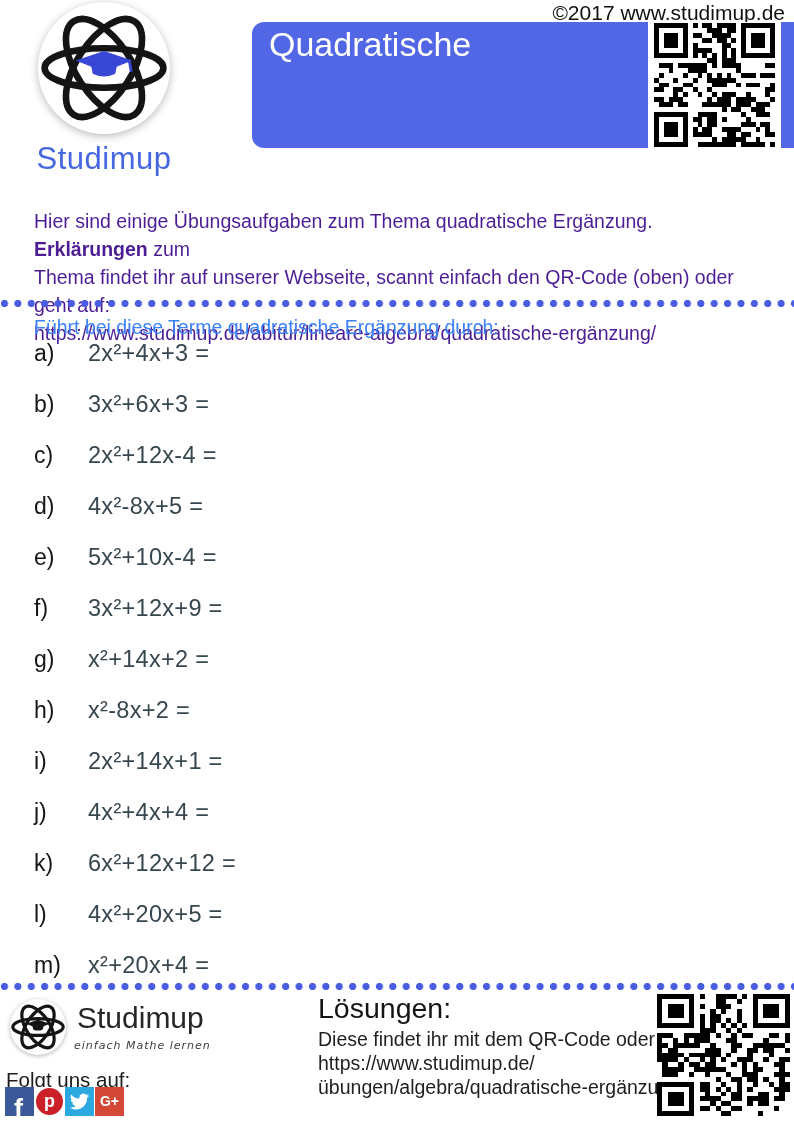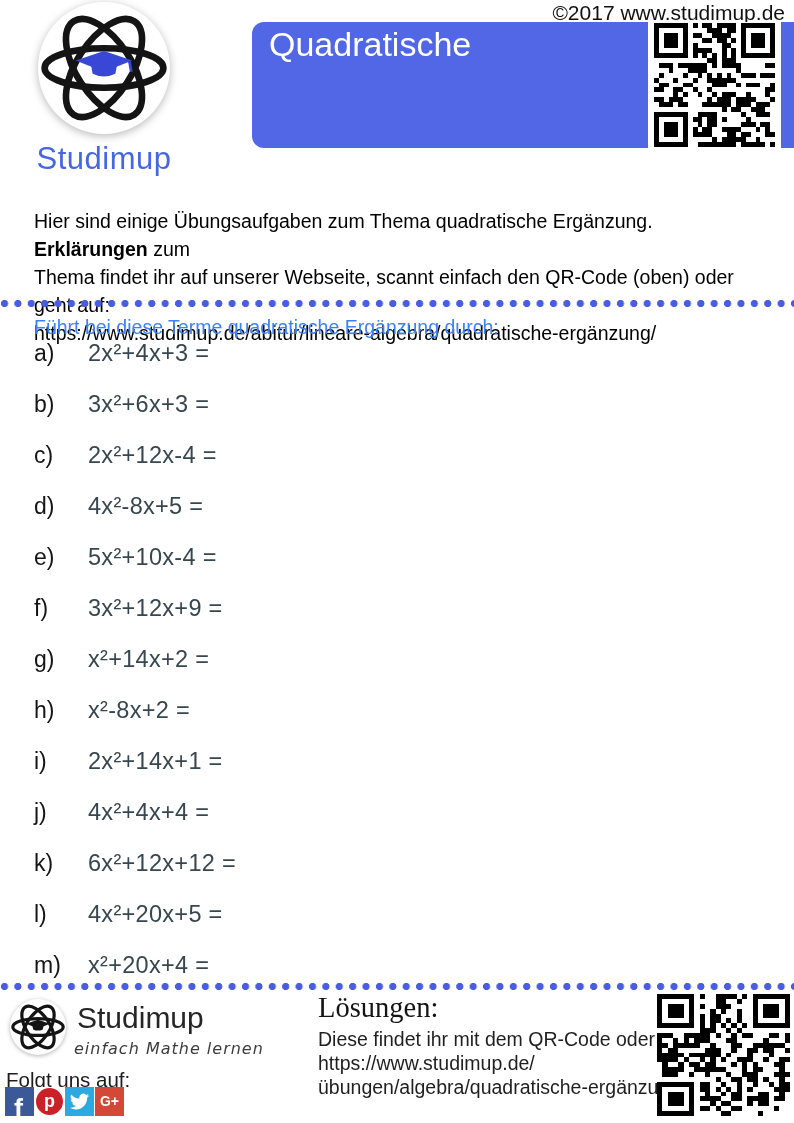--- a/index.html
+++ b/index.html
@@ -17,56 +17,56 @@
           background:var(--accent);border-radius:12px 0 0 12px;color:#fff;}
   .banner .line{padding-left:17px;font-size:34px;line-height:45px;}
   .banner .line:first-child{}
   .copyright{position:absolute;right:9px;top:1px;font-size:21px;color:#111;}
   .qr{background:#fff;position:absolute;box-sizing:border-box;}
   .qr-top{left:648px;top:22px;width:133px;height:126px;padding:1px 6px;}
   .qr-bottom{left:657px;top:994px;width:133px;height:122px;padding:0;}
   .qr-matrix{width:100%;height:100%;}
   
   .intro{position:absolute;left:34px;top:207px;width:730px;font-size:19.5px;
-         line-height:28px;color:#000000;}
+         line-height:28px;color:#4c1d95;}
   
   .dots{position:absolute;left:0;right:0;height:9px;
         background-image:radial-gradient(circle at 4.5px 4.5px,var(--dots) 3.3px,transparent 3.9px);
         background-size:13.4px 9px;background-repeat:repeat-x;}
   .dots-top{top:299px;}
   .dots-bottom{top:982px;}
   
   .tasks-heading{position:absolute;left:34px;top:316px;font-size:19.5px;color:#3b82f6;}
   .tasks{position:absolute;left:34px;top:340px;}
   .task-row{display:flex;align-items:baseline;height:51px;}
   .task-label{width:54px;font-size:23px;color:#151515;}
   .task-expression{font-size:23.5px;color:var(--equation);letter-spacing:.3px;}
   
   .logo-small{position:absolute;left:10px;top:999px;width:56px;height:56px;border-radius:50%;
               background:#fff;box-shadow:0 1px 4px rgba(0,0,0,.3);}
   .logo-small svg{width:100%;height:100%;display:block;}
   .footer-name{position:absolute;left:77px;top:1001px;font-size:30px;color:#262626;}
-  .footer-tagline{position:absolute;left:74px;top:1039px;font-size:16px;font-style:italic;
+  .footer-tagline{position:absolute;left:74px;top:1039px;font-size:11px;font-style:italic;
                   color:#3d3d3d;font-family:"DejaVu Sans",sans-serif;letter-spacing:1px;}
   .follow-label{position:absolute;left:6px;top:1068px;font-size:20.5px;color:#1c1c1c;}
   .social-row{position:absolute;left:5px;top:1087px;display:flex;}
   .social{width:29px;height:29px;margin-right:1px;position:relative;overflow:hidden;display:block;}
   .social-facebook{background:var(--facebook);}
   .social-facebook .glyph{position:absolute;left:9px;bottom:-7px;color:#fff;
                           font-size:27px;font-weight:bold;line-height:1;}
   .social-pinterest{background:#fff;}
   .pin-circle{position:absolute;left:1px;top:1px;width:27px;height:27px;border-radius:50%;
               background:var(--pinterest);color:#fff;text-align:center;}
   .pin-circle .glyph{font-size:18px;font-weight:bold;line-height:26px;}
   .social-twitter{background:var(--twitter);}
   .social-twitter svg{position:absolute;left:3px;top:4px;width:23px;height:21px;fill:#fff;}
   .social-gplus{background:var(--gplus);}
   .social-gplus .glyph{position:absolute;left:0;top:0;width:100%;text-align:center;
                        color:#fff;font-size:14px;font-weight:bold;line-height:29px;}
-  .solutions-heading{position:absolute;left:318px;top:992px;font-size:28.5px;color:#141414;font-family:Liberation Serif, serif;}
+  .solutions-heading{position:absolute;left:318px;top:992px;font-size:28.5px;color:#141414;}
   .solutions-line{position:absolute;left:318px;font-size:19.5px;color:#1f1f1f;white-space:nowrap;}
   .sol1{top:1028px;}  .sol2{top:1052px;}  .sol3{top:1076px;}
 </style>
 </head>
 <body>
 
 <div class="page">
 
   <div class="logo">
     <svg viewBox="0 0 140 140">

